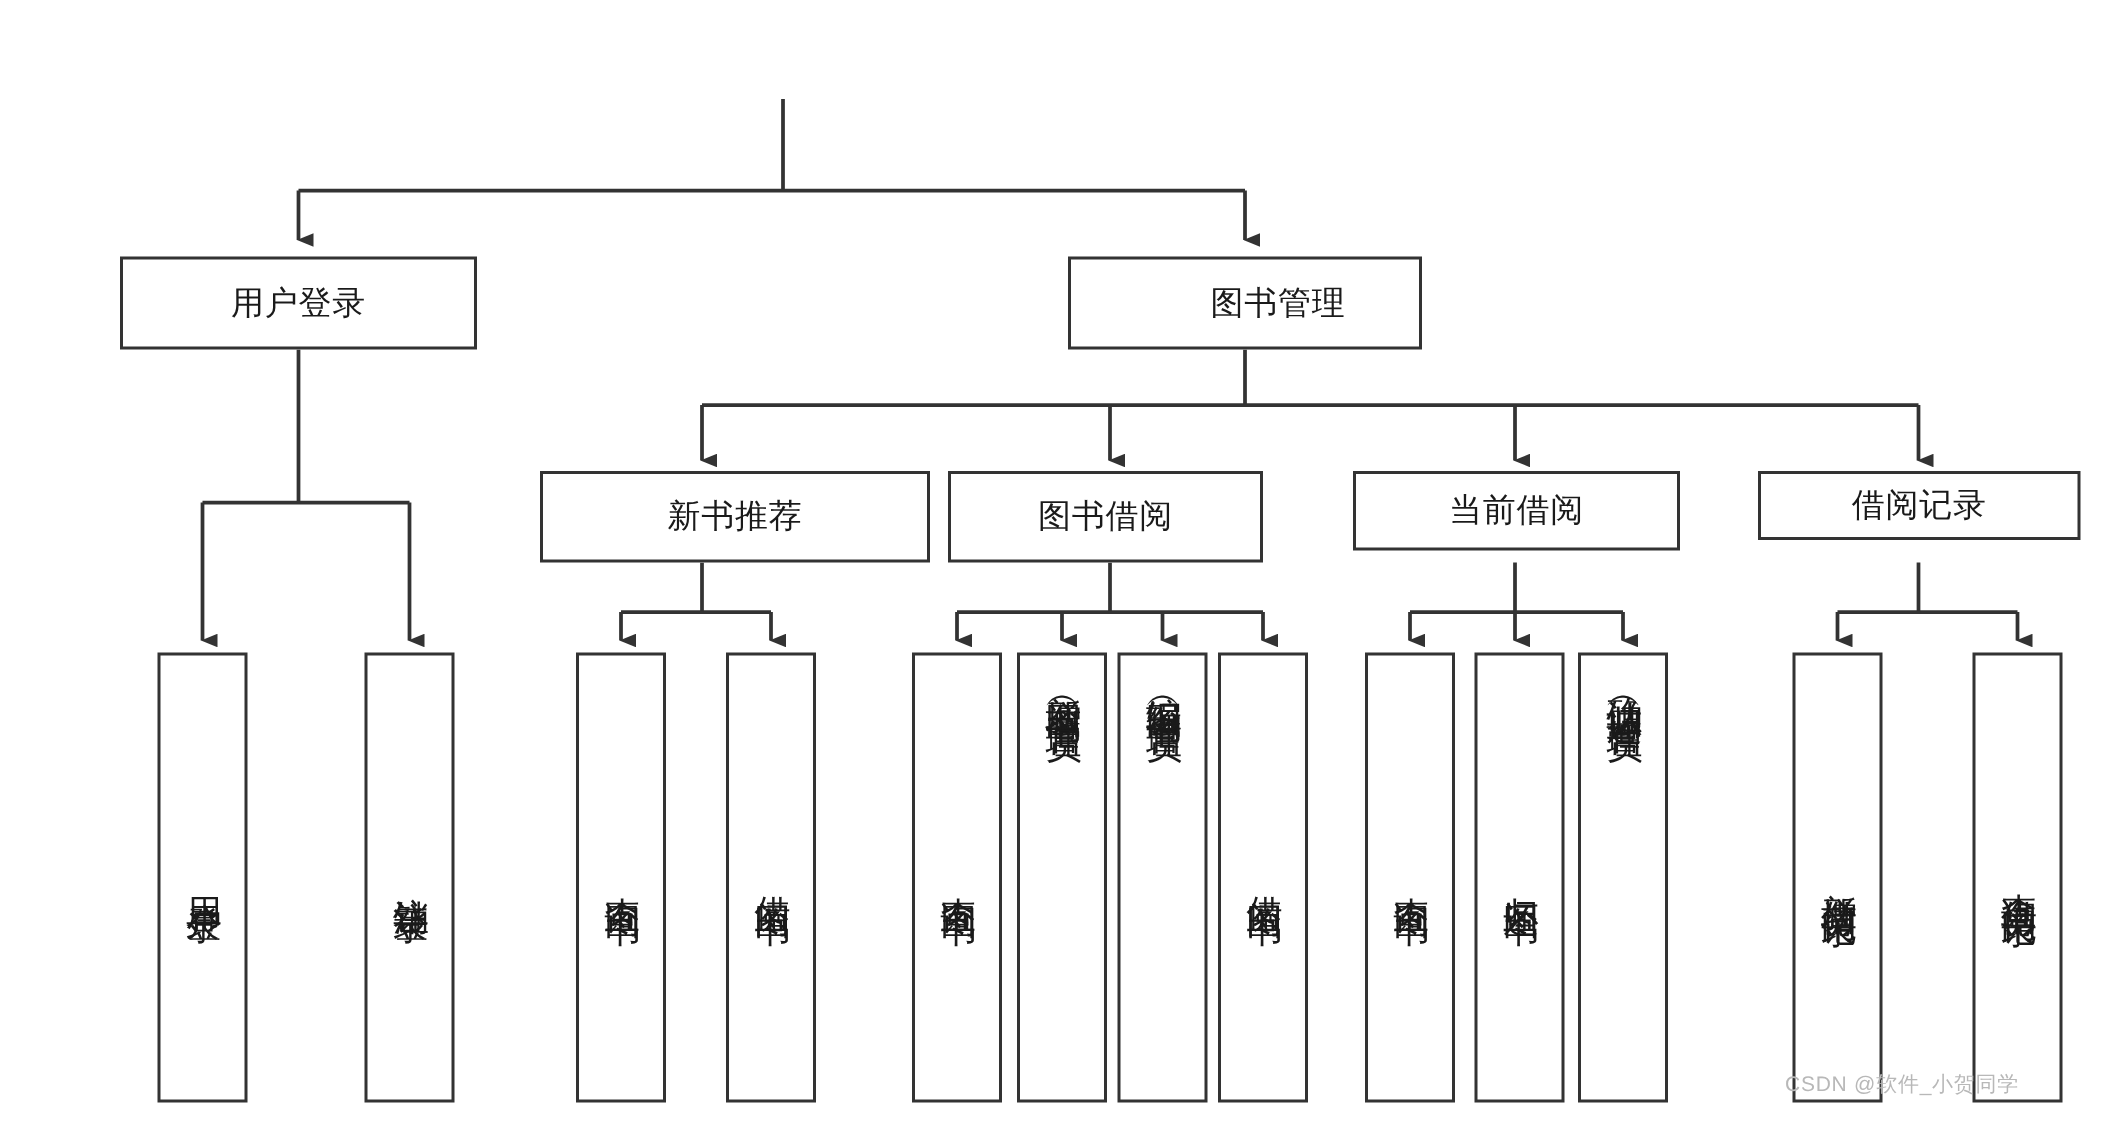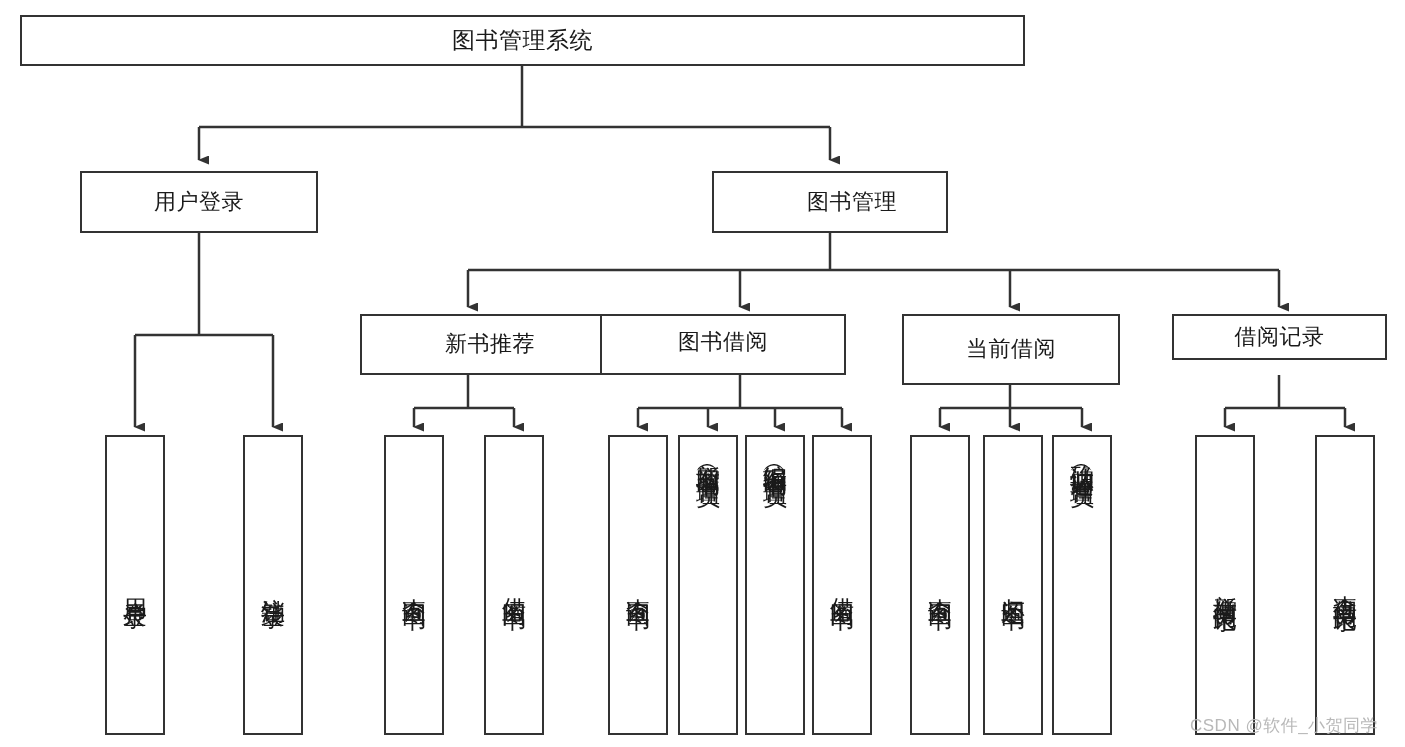--- a/index.html
+++ b/index.html
@@ -60,21 +60,21 @@
     line-height: 1.0;
     letter-spacing: 3px;
     margin: 0 auto;
   }
   .node.vertical.mid {
     align-items: center;
     padding-top: 0;
   }
   .watermark {
     position: absolute;
-    font-size: 17px;
+    font-size: 14px;
     color: #b8b8b8;
     white-space: nowrap;
     letter-spacing: 0.5px;
   }
 </style>
 </head>
 <body>
 
 <div id="canvas">
 
@@ -122,38 +122,35 @@
       <path d="M1082,408 L1082,427" marker-end="url(#arrow)"></path>
 
       <path d="M1279,375 L1279,408"></path>
       <path d="M1225,408 L1345,408"></path>
       <path d="M1225,408 L1225,427" marker-end="url(#arrow)"></path>
       <path d="M1345,408 L1345,427" marker-end="url(#arrow)"></path>
 
     </g>
   </svg>
 
-  <div class="node horizontal root" style="left:20px; top:15px; width:1005px; height:51px;">
-    <span class="lbl">图书管理系统</span>
-  </div>
 
   <div class="node horizontal" style="left:80px; top:171px; width:238px; height:62px;">
     <span class="lbl">用户登录</span>
   </div>
   <div class="node horizontal" style="left:712px; top:171px; width:236px; height:62px;padding-left:44px;">
     <span class="lbl">图书管理</span>
   </div>
 
   <div class="node horizontal" style="left:360px; top:314px; width:260px; height:61px;">
     <span class="lbl">新书推荐</span>
   </div>
-  <div class="node horizontal" style="left:600px; top:314px; width:246px; height:61px;font-family:Liberation Mono, monospace;">
+  <div class="node horizontal" style="left:632px; top:314px; width:210px; height:61px;">
     <span class="lbl">图书借阅</span>
   </div>
-  <div class="node horizontal" style="left:902px; top:314px; width:218px; height:71px;">
+  <div class="node horizontal" style="left:902px; top:314px; width:218px; height:53px;">
     <span class="lbl">当前借阅</span>
   </div>
   <div class="node horizontal" style="left:1172px; top:314px; width:215px; height:46px;">
     <span class="lbl">借阅记录</span>
   </div>
 
   <div class="node vertical mid" style="left:105px; top:435px; width:60px; height:300px;">
     <span class="lbl">用户登录</span>
   </div>
   <div class="node vertical mid" style="left:243px; top:435px; width:60px; height:300px;">

